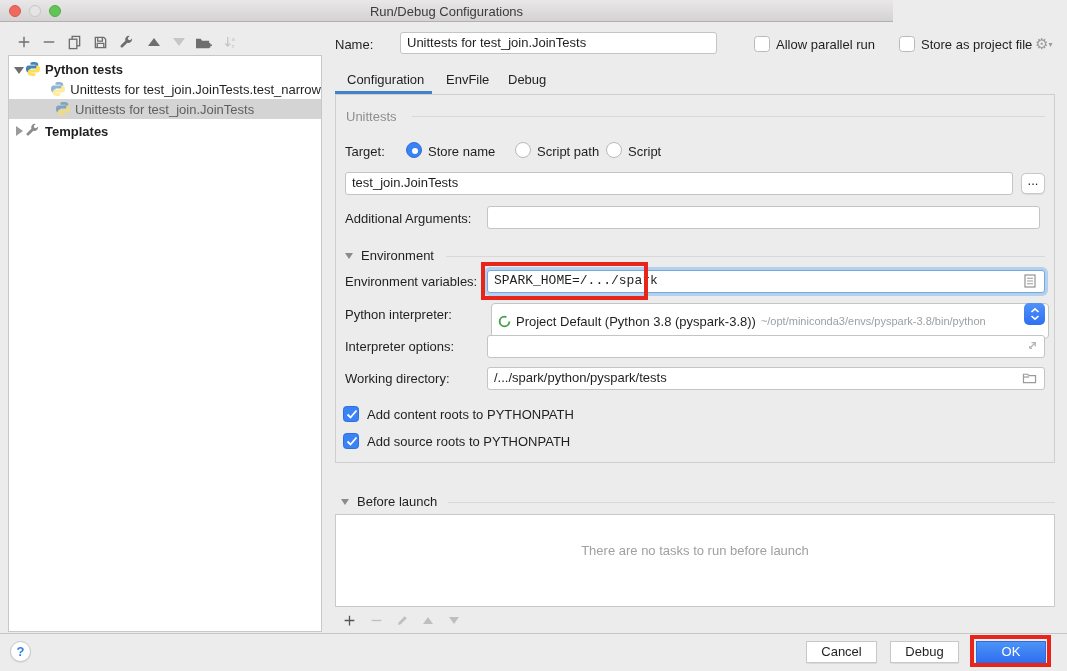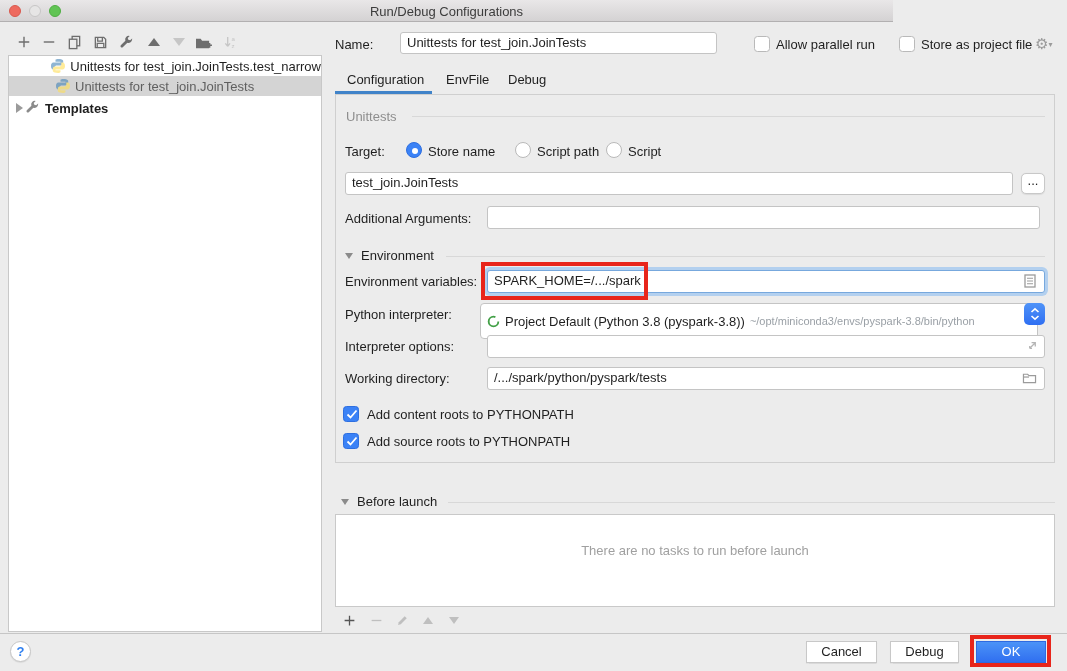--- a/index.html
+++ b/index.html
@@ -49,21 +49,21 @@
   
   .form-panel { position:absolute; left:335px; top:94px; width:720px; height:369px; border:1px solid #cfcfcf; background:#ececec; }
   .group-title { position:absolute; color:#8e8e8e; }
   .sep-line { position:absolute; height:1px; background:#d8d8d8; }
   .radio { position:absolute; width:16px; height:16px; border-radius:50%; background:#fff; border:1px solid #b9b9b9; }
   .radio.selected { background:#3b82f6; border-color:#2e6fe0; }
   .radio.selected::after { content:""; position:absolute; left:5px; top:5px; width:6px; height:6px; border-radius:50%; background:#fff; }
   .mini-tri { display:inline-block; width:0; height:0; border-left:4.5px solid transparent; border-right:4.5px solid transparent; border-top:6px solid #8b8b8b; }
   .combo { position:absolute; background:#fff; border:1px solid #c4c4c4; border-radius:4px; display:flex; align-items:center; overflow:hidden; }
   .stepper { position:absolute; width:21px; height:22px; border-radius:5px; background:linear-gradient(#4f93f8,#2f6ff2); display:flex; align-items:center; justify-content:center; }
-  .focus-field { border:1px solid #77a8dd; box-shadow:0 0 0 3px #b3d0ef; }
+  .focus-field { border:1px solid #77a8dd; box-shadow:0 0 0 3px #b3d0ef;font-family:Liberation Mono, monospace; }
   .field-icon { position:absolute; color:#9b9b9b; }
   .redbox { position:absolute; border:4px solid #e8251b; pointer-events:none; z-index:10; }
 
   
   .bl-panel { position:absolute; left:335px; top:514px; width:720px; height:93px; background:#fff; border:1px solid #c9c9c9; }
   .bl-empty { position:absolute; top:28px; width:100%; text-align:center; color:#a0a0a0; }
   .mtb-icon { position:absolute; top:611px; width:18px; height:18px; display:flex; align-items:center; justify-content:center; color:#bfbfbf; }
   .mtb-icon.dark { color:#555; }
   .mtb-tri-up { width:0; height:0; border-left:5px solid transparent; border-right:5px solid transparent; border-bottom:7px solid #bfbfbf; }
   .mtb-tri-down { width:0; height:0; border-left:5px solid transparent; border-right:5px solid transparent; border-top:7px solid #bfbfbf; }
@@ -127,20 +127,31 @@
   </div>
   <div class="ltb-icon disabled" style="left:220px">
     <svg width="15" height="15" viewBox="0 0 16 16">
         <path d="M5 2v10M5 12l-2.5-3M5 12l2.5-3" stroke="currentColor" stroke-width="1.4" fill="none"></path>
         <text x="9" y="6" font-size="6.5" fill="currentColor">a</text>
         <text x="9" y="14" font-size="6.5" fill="currentColor">z</text>
       </svg>
   </div>
 
   <div class="tree-panel">
+    <div class="tree-row" style="margin-top:3px">
+      <span style="width:4px"></span>
+        <span class="tw-arrow"><span class="arr-down"></span></span>
+      <span class="tree-icon">
+        <svg width="16" height="16" viewBox="0 0 16 16">
+            <path fill="#4584b6" d="M8 1C5.3 1 5.5 2.2 5.5 2.2v1.6h5v.7H3.6S1 4.3 1 7.9s2.3 3.5 2.3 3.5h1.4V9.7s-.1-2.3 2.3-2.3h4s2.2 0 2.2-2.1V3.2S13.6 1 8 1z"></path>
+            <path fill="#ffde57" d="M8 15c2.7 0 2.5-1.2 2.5-1.2v-1.6h-5v-.7h6.9S15 11.7 15 8.1s-2.3-3.5-2.3-3.5h-1.4v1.7s.1 2.3-2.3 2.3H5s-2.2 0-2.2 2.1v2.1S2.4 15 8 15z"></path>
+          </svg>
+      </span>
+      <span class="tree-label bold">Python tests</span>
+    </div>
     <div class="tree-row">
       <span style="width:46px"></span>
       <span class="tree-icon faded">
         <svg width="16" height="16" viewBox="0 0 16 16">
             <path fill="#4584b6" d="M8 1C5.3 1 5.5 2.2 5.5 2.2v1.6h5v.7H3.6S1 4.3 1 7.9s2.3 3.5 2.3 3.5h1.4V9.7s-.1-2.3 2.3-2.3h4s2.2 0 2.2-2.1V3.2S13.6 1 8 1z"></path>
             <path fill="#ffde57" d="M8 15c2.7 0 2.5-1.2 2.5-1.2v-1.6h-5v-.7h6.9S15 11.7 15 8.1s-2.3-3.5-2.3-3.5h-1.4v1.7s.1 2.3-2.3 2.3H5s-2.2 0-2.2 2.1v2.1S2.4 15 8 15z"></path>
           </svg>
       </span>
       <span class="tree-label">Unittests for test_join.JoinTests.test_narrow</span>
     </div>
@@ -206,21 +217,21 @@
   <div class="field focus-field" style="left:487px; top:270px; width:558px; height:23px">SPARK_HOME=/.../spark</div>
   <div class="field-icon" style="left:1024px; top:274px">
     <svg width="12" height="14" viewBox="0 0 12 14">
         <rect x="1" y="1" width="10" height="12" fill="none" stroke="currentColor" stroke-width="1.3"></rect>
         <path d="M3 4.2h6M3 7h6M3 9.8h6" stroke="currentColor" stroke-width="1.1"></path>
       </svg>
   </div>
   <div class="redbox" style="left:481px; top:262px; width:167px; height:38px"></div>
 
   <div class="label" style="left:345px; top:307px">Python interpreter:</div>
-  <div class="combo" style="left:480px; top:303px; width:558px; height:36px; padding-left:6px">
+  <div class="combo" style="left:491px; top:303px; width:558px; height:36px; padding-left:6px">
     <span style="display:inline-flex; margin-right:5px">
       <svg width="13" height="13" viewBox="0 0 14 14">
           <circle cx="7" cy="7" r="5.2" fill="none" stroke="#43a047" stroke-width="2" stroke-dasharray="26 7"></circle>
         </svg>
     </span>
     <span style="white-space:nowrap">Project Default (Python 3.8 (pyspark-3.8))</span>
     <span style="white-space:nowrap; color:#9aa0a6; font-size:11px; margin-left:5px">~/opt/miniconda3/envs/pyspark-3.8/bin/python</span>
   </div>
   <div class="stepper" style="left:1024px; top:303px">
     <svg width="12" height="16" viewBox="0 0 12 16">

